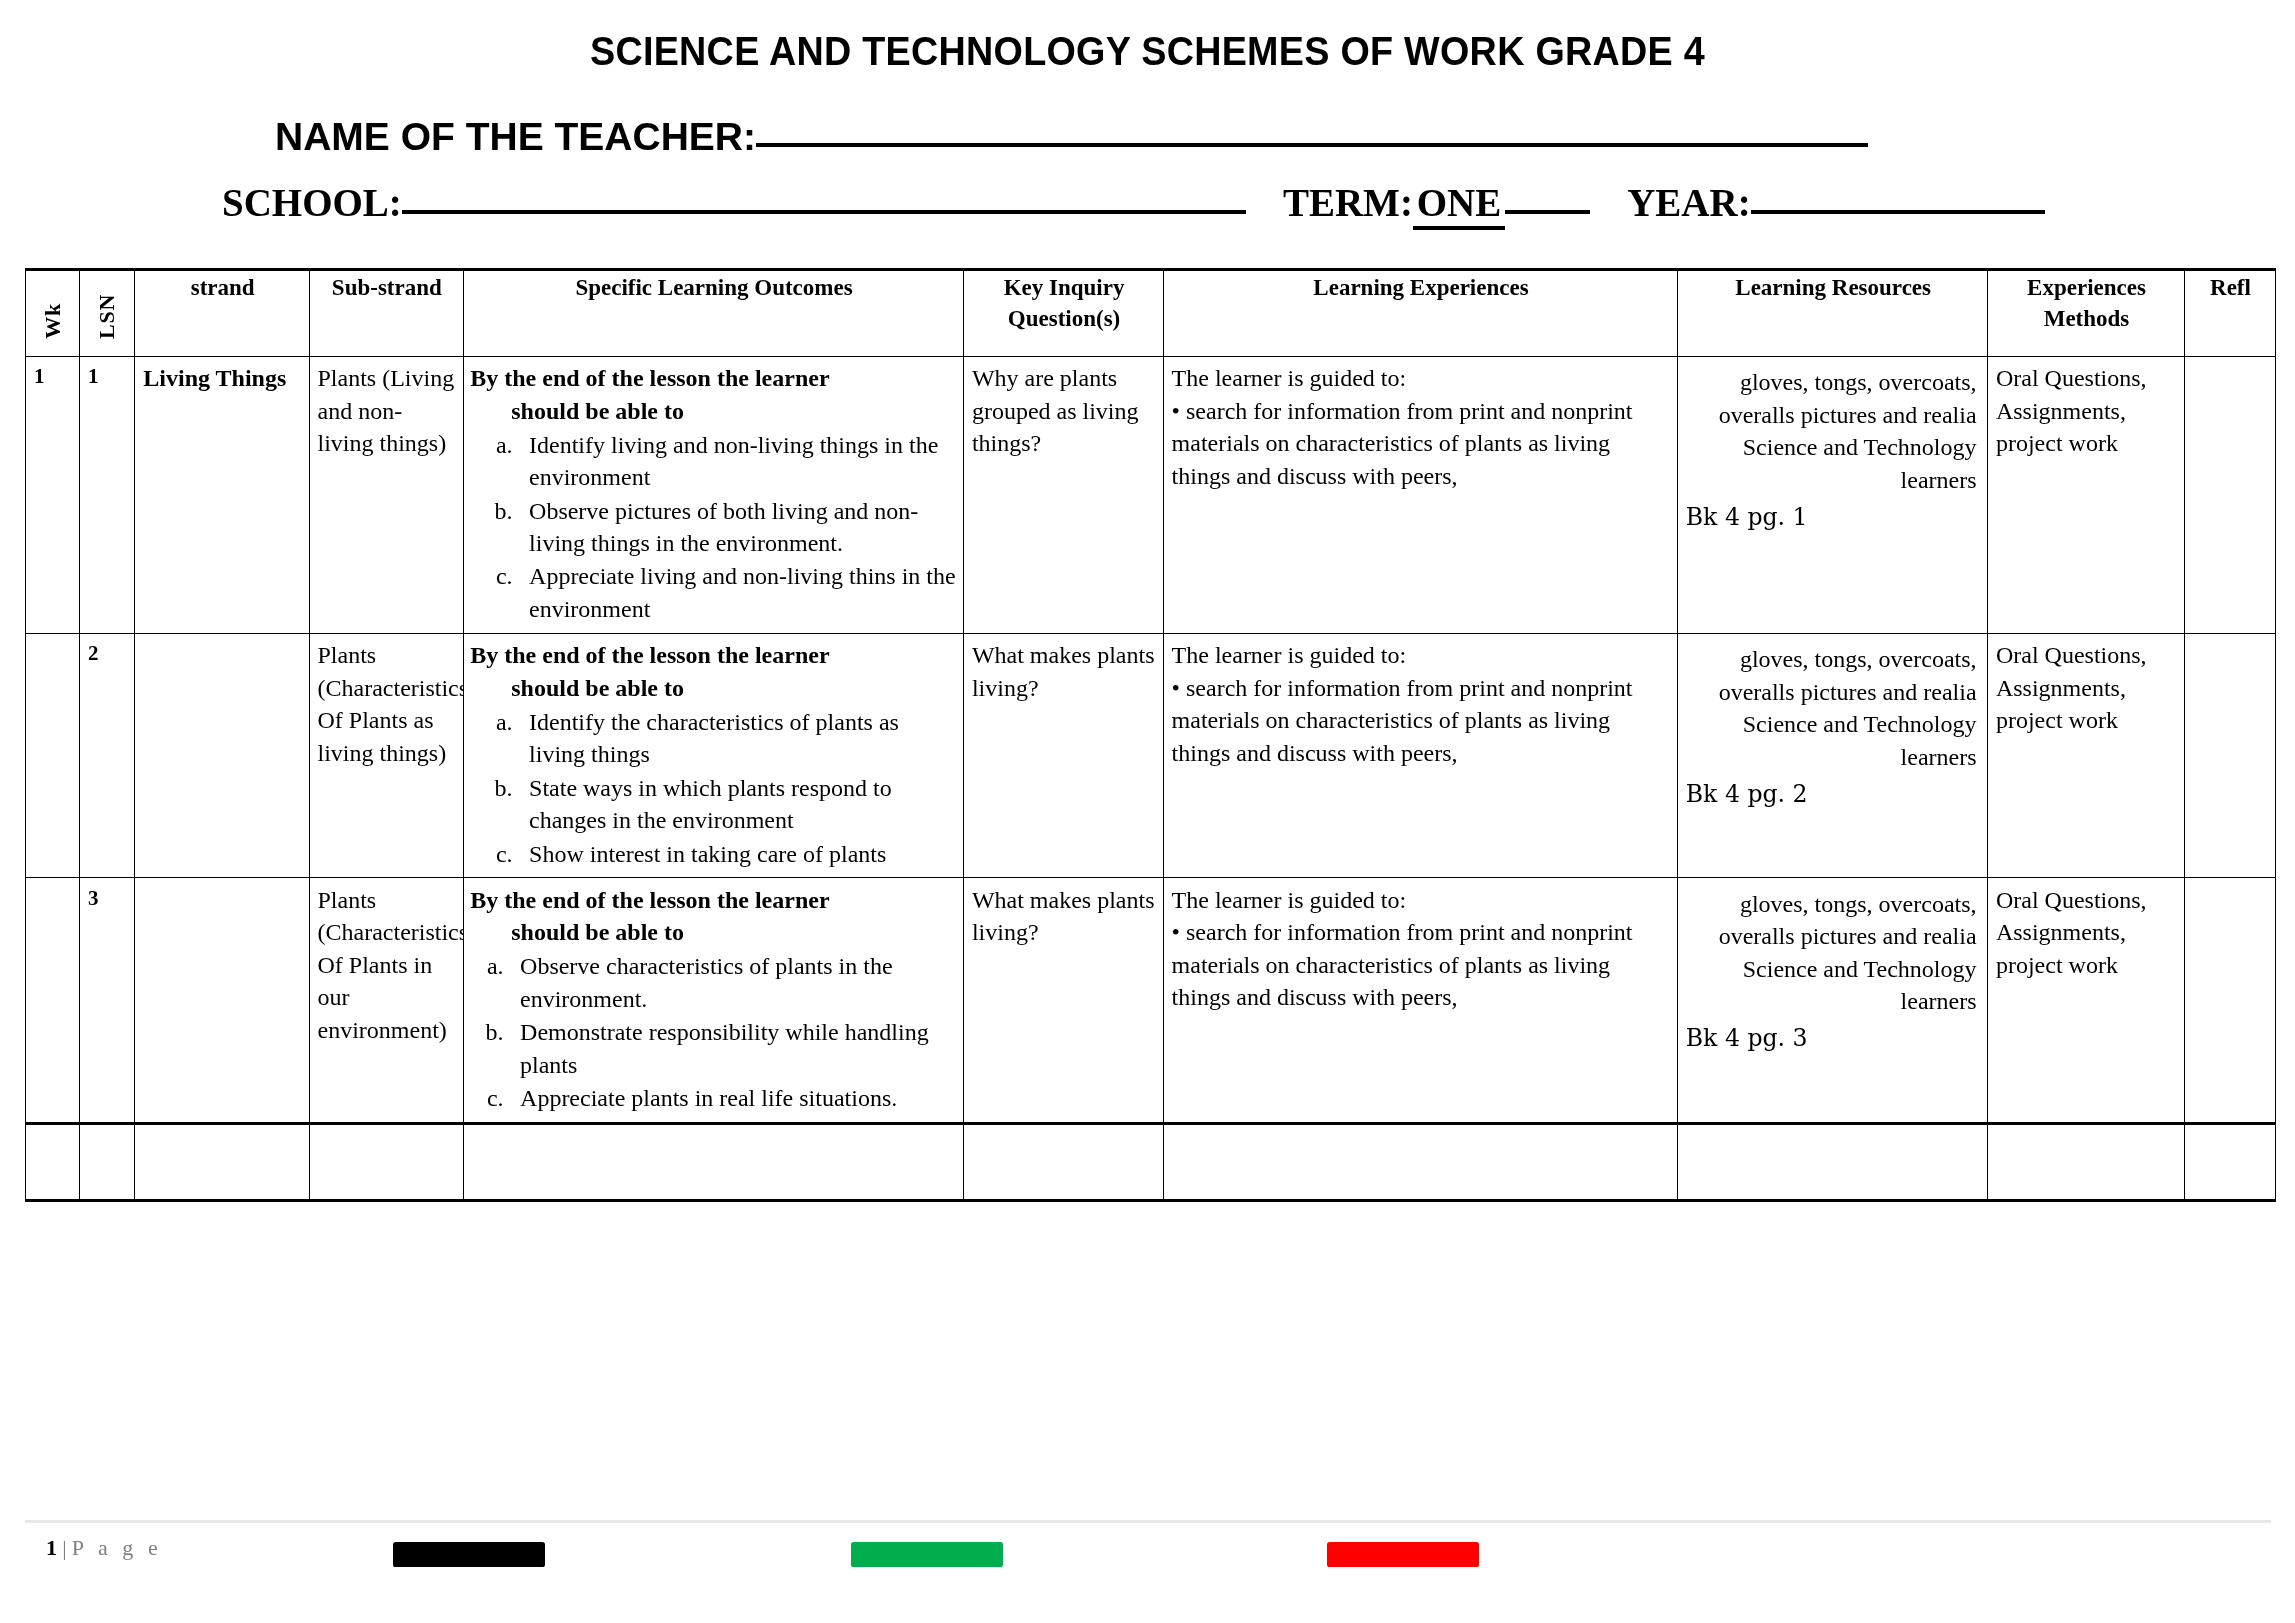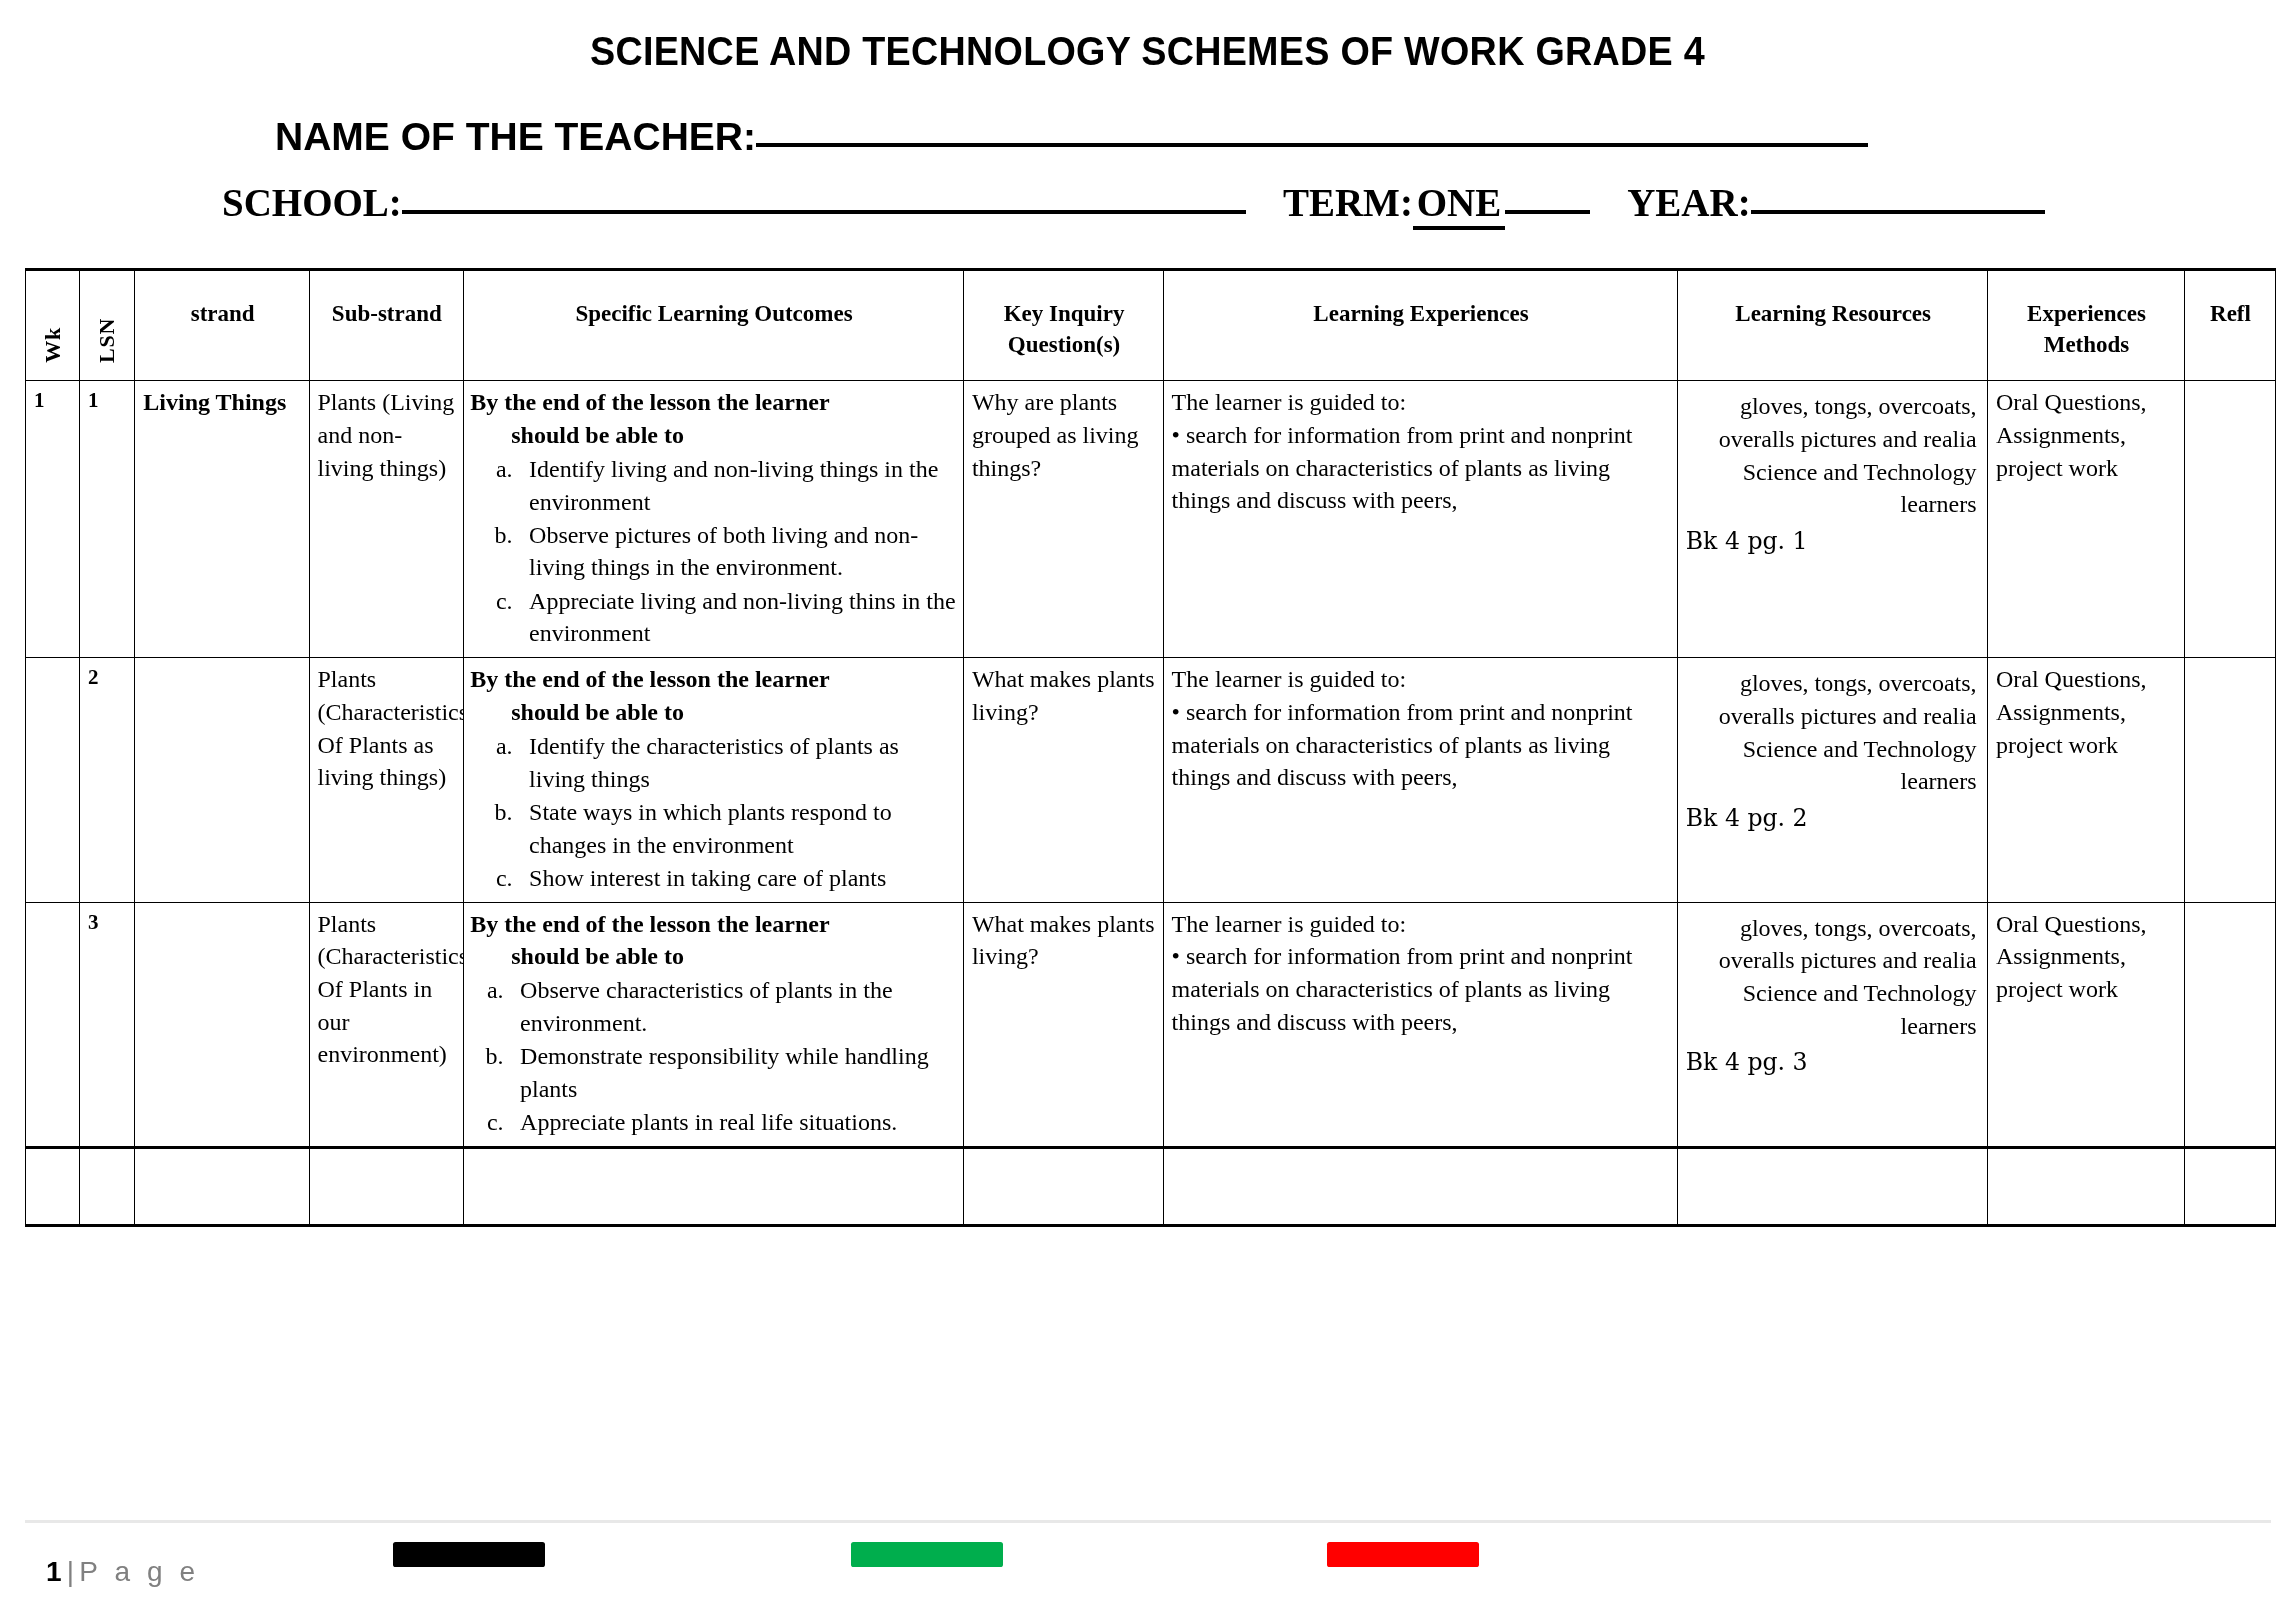--- a/index.html
+++ b/index.html
@@ -88,21 +88,21 @@
     vertical-align: top;
     padding: 5.2px 6.5px 6.5px 7.9px;
     line-height: 1.36;
     overflow: hidden;
   }
   .sow-table thead th {
     border-top: 3.3px solid #000;
     text-align: center;
     font-weight: bold;
     font-size: 23px;
-    padding-top: 27px;
+    padding-top: 1px;
     height: 76px;
     vertical-align: top;
   }
   .sow-table thead th.vert {
     vertical-align: bottom;
     padding: 0 0 9.2px 0;
   }
   .vert-text {
     display: inline-block;
     writing-mode: vertical-rl;
@@ -181,23 +181,23 @@
     width: 2246px;
     margin: 0 0 9.2px 0;
   }
   .footer-inner {
     position: relative;
     height: 52px;
   }
   .page-no {
     position: absolute;
     left: 21px;
-    top: 23px;
-    font-family: Liberation Sans, sans-serif;
-    font-size: 28px;
+    top: 2px;
+    font-family: Liberation Serif, serif;
+    font-size: 22px;
     white-space: nowrap;
   }
   .page-no .pg-num { font-weight: bold; color: #000; }
   .page-no .pg-sep { color: #808080; padding: 0 5.2px; }
   .page-no .pg-word { color: #808080; letter-spacing: 4.6px; }
 
   .bar {
     position: absolute;
     top: 9.2px;
     height: 25px;

